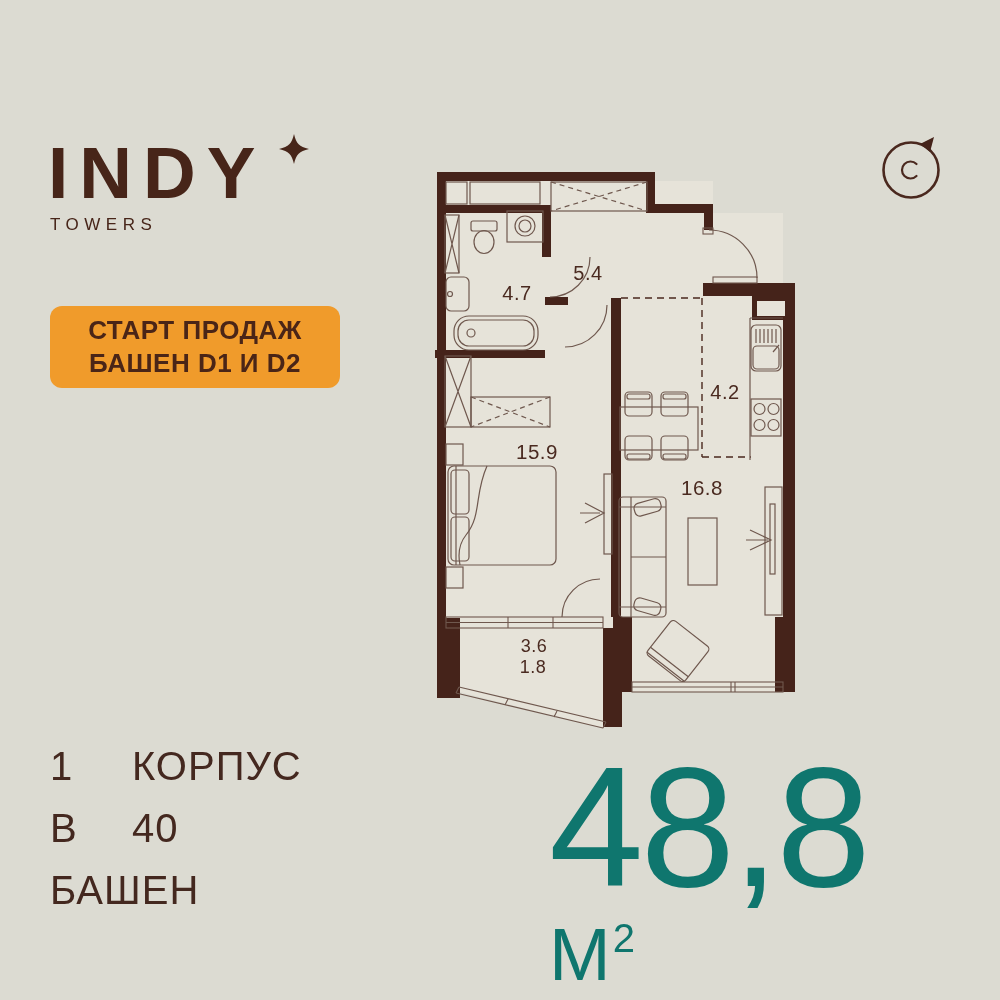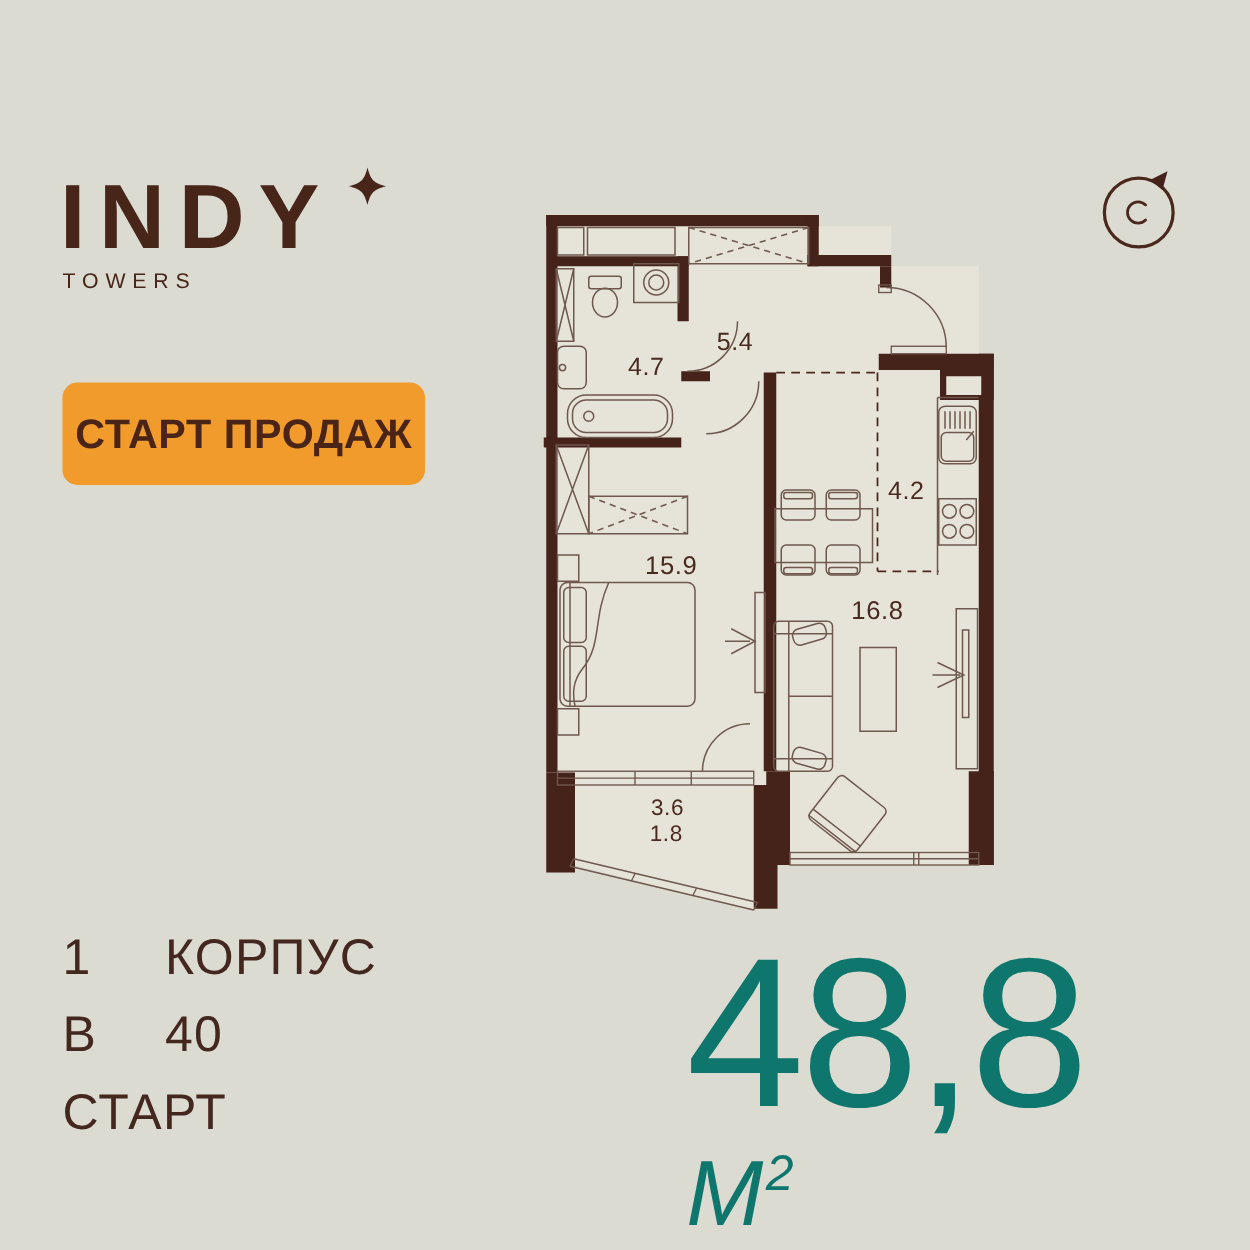--- a/index.html
+++ b/index.html
@@ -9,57 +9,58 @@
     font-family:"Liberation Sans", sans-serif;
     padding-left:44px;
   }
   
   .logo-svg{position:absolute; left:48px; top:132px; width:300px; height:110px;}
   
   .badge{
     position:absolute; left:50px; top:306px; width:290px; height:82px;
     background:#f09b2b; border-radius:12px;
     display:flex; flex-direction:column; align-items:center; justify-content:center;
-    font-size:33px; font-weight:700; letter-spacing:.5px; line-height:1.26;
+    font-size:26px; font-weight:700; letter-spacing:.5px; line-height:1.26;
     color:#4a2517;
   }
   
   .compass-svg{position:absolute; left:874px; top:132px; width:76px; height:76px;}
   
   .plan-svg{position:absolute; left:400px; top:140px; width:420px; height:600px;}
   .plan-svg text{font-family:"Liberation Sans",sans-serif; font-weight:500; fill:#4a2a20; letter-spacing:.5px;}
   
   .specs{
     position:absolute; left:50px; top:744px;
     display:grid; grid-template-columns:82px auto; row-gap:17px;
     font-size:40px; font-weight:500; letter-spacing:1px; color:#44281f;
   }
   .specs .val{font-weight:500;}
   
   .area{
     position:absolute; left:497px; top:742px; width:470px;
     display:flex; align-items:baseline; color:#0f766e;flex-direction:column;
   }
   .area .num{font-size:170px; font-weight:500; letter-spacing:-3px; line-height:1;}
-  .area .unit{font-size:74px; font-weight:500; margin-left:52px; letter-spacing:0;font-style:italic;}
+  .area .unit{font-size:74px; font-weight:500; margin-left:52px; letter-spacing:0;}
   .area .unit sup{font-size:40px; vertical-align:28px; margin-left:2px;}
 </style>
 </head>
 <body>
 
 <div class="canvas">
 
   <svg class="logo-svg" viewBox="0 0 300 110">
     <text x="0" y="66" font-size="73" font-weight="700" letter-spacing="11" fill="#472519">INDY</text>
     <path fill="#472519" d="M246,2 C248.5,12 251,14.5 261,17 C251,19.5 248.5,22 246,32 C243.5,22 241,19.5 231,17 C241,14.5 243.5,12 246,2 Z"></path>
     <text x="2" y="98" font-size="17" font-weight="500" letter-spacing="5.5" fill="#472519">TOWERS</text>
   </svg>
 
   <div class="badge">
     <span>СТАРТ ПРОДАЖ</span>
+    <span>БАШЕН D1 И D2</span>
   </div>
 
   <svg class="compass-svg" viewBox="0 0 76 76">
     <circle cx="37" cy="38" r="27.5" fill="none" stroke="#4a281e" stroke-width="2.6"></circle>
     <path fill="none" stroke="#4a281e" stroke-width="2.2" stroke-linecap="round" d="M42.5,32 A8.5,8.5 0 1 0 42.5,44"></path>
     <polygon fill="#45231a" points="46,12 60,5 56,20"></polygon>
   </svg>
 
   <svg class="plan-svg" viewBox="400 140 420 600">
 
@@ -219,21 +220,21 @@
       <text x="534" y="652" font-size="18">3.6</text>
       <text x="533" y="673" font-size="18">1.8</text>
     </g>
   </svg>
 
   <div class="specs">
     <span class="val">1</span>
     <span class="lbl">КОРПУС</span>
     <span class="val">В</span>
     <span class="val">40</span>
-    <span class="lbl">СТАРТ</span>
+    <span class="lbl">БАШЕН</span>
   </div>
 
   <div class="area">
     <span class="num">48,8</span>
     <span class="unit"><span>М</span><sup>2</sup></span>
   </div>
 
 </div>
 
 </body></html>

